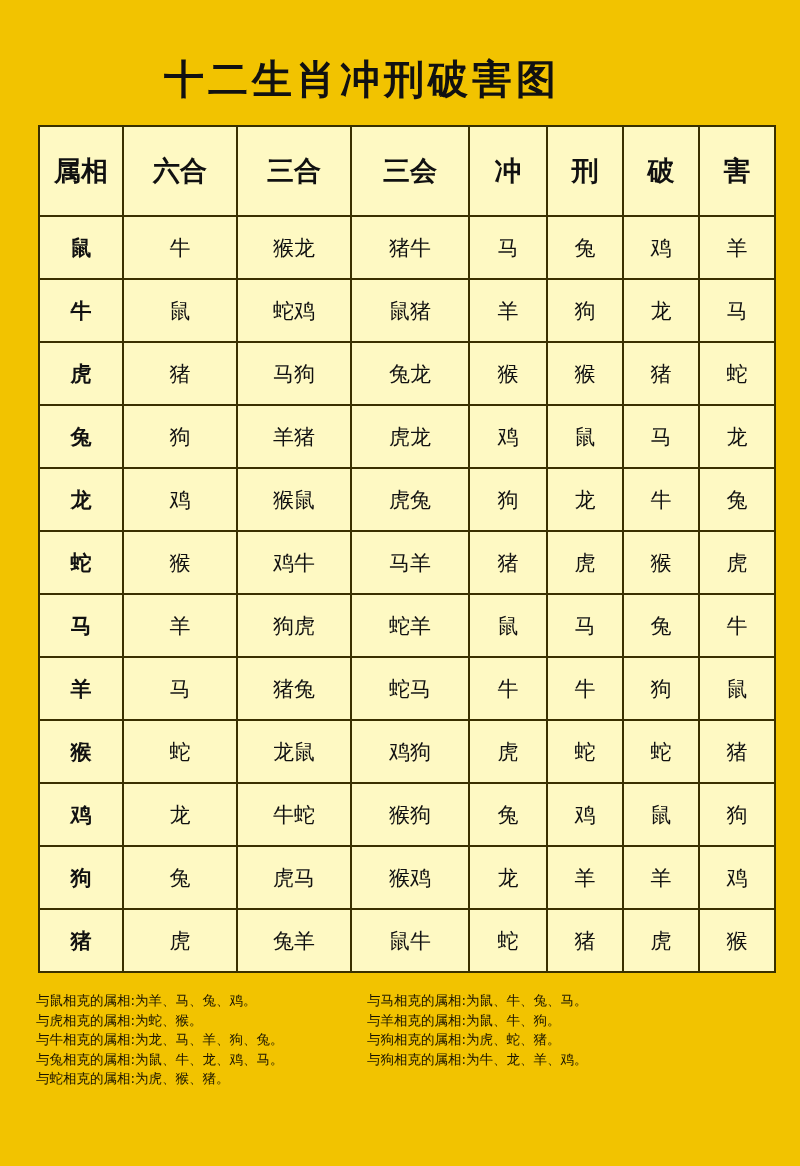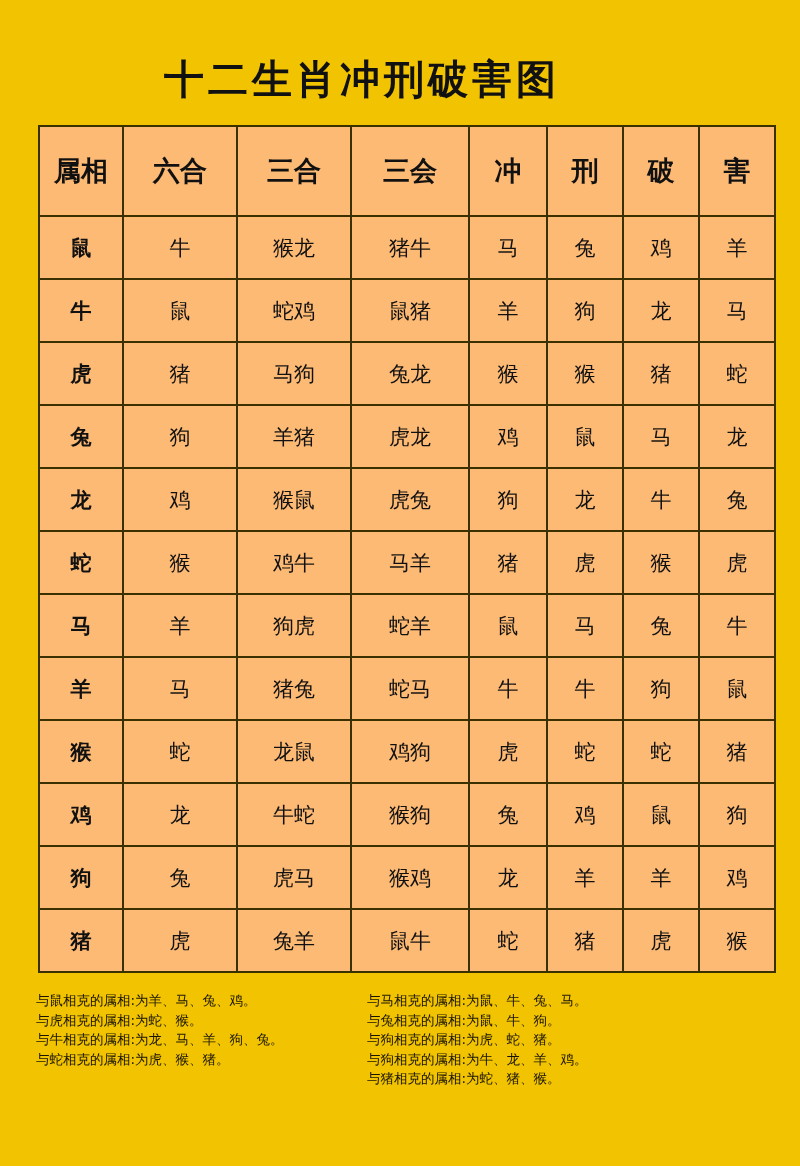--- a/index.html
+++ b/index.html
@@ -31,21 +31,21 @@
     font-family: "DejaVu Sans", "Liberation Sans", sans-serif;
   }
   .table-wrap {
     padding: 0 38px;
     box-sizing: border-box;
   }
   table.zodiac {
     border-collapse: collapse;
     width: 724px;
     table-layout: fixed;
-    background: #fdba74;
+    background: #fef9c3;
   }
   table.zodiac td, table.zodiac th {
     border: 2px solid #3a3000;
     text-align: center;
     vertical-align: middle;
     font-family: "DejaVu Sans", "Liberation Sans", sans-serif;
     font-size: 21px;
     color: #111;
     padding: 0;
     height: 61px;
@@ -248,24 +248,24 @@
         </tr>
       </tbody>
     </table>
   </div>
 
   <div class="notes">
     <div class="notes-col">
       <div class="note-line">与鼠相克的属相:为羊、马、兔、鸡。</div>
       <div class="note-line">与虎相克的属相:为蛇、猴。</div>
       <div class="note-line">与牛相克的属相:为龙、马、羊、狗、兔。</div>
+      <div class="note-line">与兔相克的属相:为鼠、牛、龙、鸡、马。</div>
       <div class="note-line">与蛇相克的属相:为虎、猴、猪。</div>
     </div>
     <div class="notes-col">
       <div class="note-line">与马相克的属相:为鼠、牛、兔、马。</div>
-      <div class="note-line">与兔相克的属相:为鼠、牛、狗。</div>
+      <div class="note-line">与羊相克的属相:为鼠、牛、狗。</div>
       <div class="note-line">与狗相克的属相:为虎、蛇、猪。</div>
       <div class="note-line">与狗相克的属相:为牛、龙、羊、鸡。</div>
-      <div class="note-line">与猪相克的属相:为蛇、猪、猴。</div>
     </div>
   </div>
 
 </div>
 
 </body></html>

